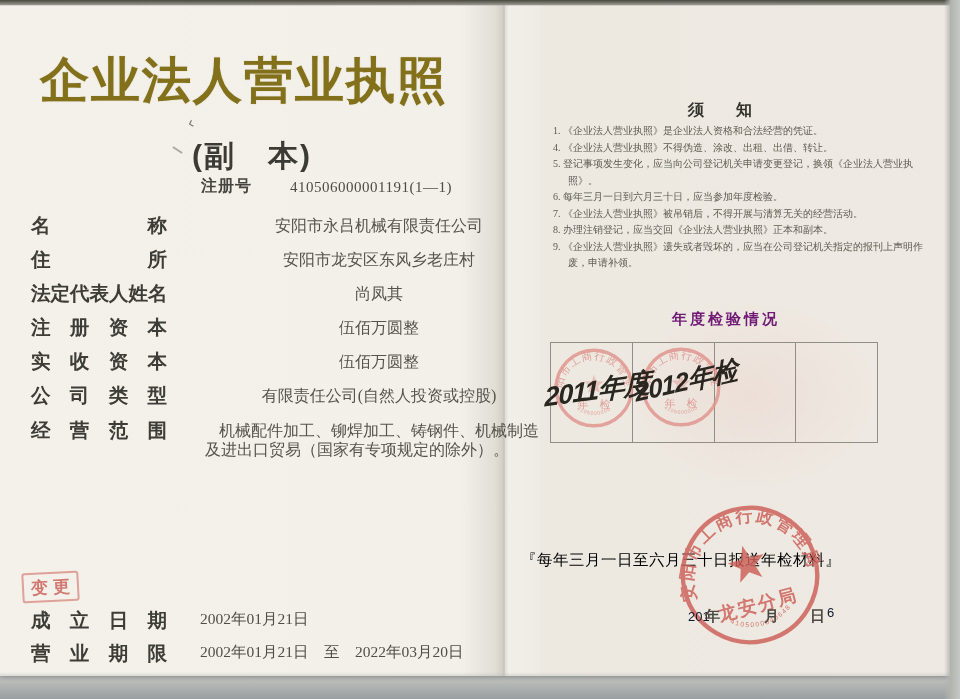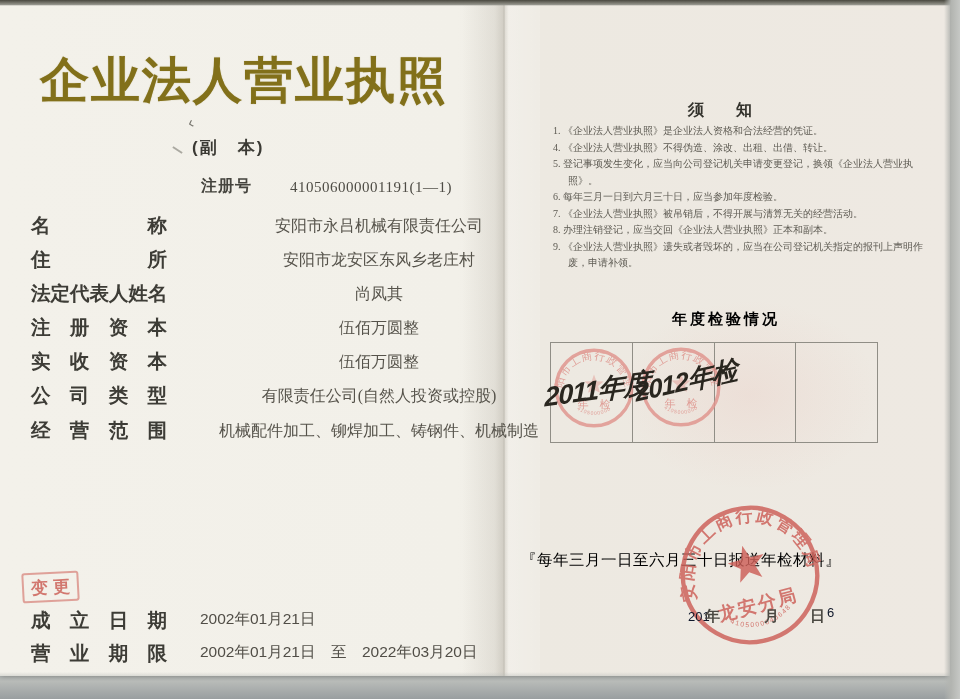--- a/index.html
+++ b/index.html
@@ -27,21 +27,21 @@
   .edge-bottom{position:absolute; left:0; top:672px; width:960px; height:27px;
     background:linear-gradient(180deg, rgba(170,172,168,0) 0%, #b8bbb8 35%, #999ea0 100%);}
   .edge-right{position:absolute; left:944px; top:0; width:16px; height:699px;
     background:linear-gradient(90deg, rgba(150,150,145,0) 0%, #b2b4b0 45%, #c6c8c5 100%);}
 
   .abs{position:absolute;}
   .doc-title{
     left:40px; top:48px; font-size:49px; font-weight:800; letter-spacing:2px;
     color:#82701a; white-space:nowrap; text-shadow:0 0 1px rgba(130,112,26,.5);text-align:center;
   }
-  .subtitle{left:192px; top:136px; font-size:17px; color:#3b3a34; letter-spacing:2px; font-weight:600;}
+  .subtitle{left:192px; top:136px; font-size:30px; color:#3b3a34; letter-spacing:2px; font-weight:600;}
   .pen-tick{left:188px; top:114px; font-size:16px; color:#77756e; transform:rotate(-18deg);}
   .pen-dash{left:172px; top:149px; width:11px; height:2px; background:#8b8a82; transform:rotate(33deg); opacity:.7;}
   .reg-label{left:201px; top:176px; font-size:16px; font-weight:700; color:#45443e; letter-spacing:1px;}
   .reg-no{left:290px; top:179px; font-size:15px; font-family:"Liberation Serif", serif; color:#4e4c45; letter-spacing:.5px;}
 
   .field-row{position:absolute; left:0; top:0; width:960px; height:28px;}
   .f-label{position:absolute; left:31px; width:136px; display:flex; justify-content:space-between;
     font-size:19.5px; font-weight:700; color:#3d3c36; white-space:nowrap;}
   .f-value{position:absolute; left:205px; width:348px; font-size:16px; color:#56534b;
     font-family:"Liberation Serif", serif; line-height:19px;text-align:center;}
@@ -49,39 +49,39 @@
     font-family:"Liberation Serif", serif;}
 
   .change-stamp{left:22px; top:572px; width:48px; height:26px; border:2.5px solid rgba(205,95,85,.55);
     border-radius:3px; color:rgba(200,85,75,.78); font-size:17px; font-weight:700; letter-spacing:5px;
     display:flex; align-items:center; justify-content:center; padding-left:5px; transform:rotate(-3deg);}
 
   .notice-title{left:688px; top:100px; font-size:16px; font-weight:800; color:#33322c;}
   .notice-list{left:553px; top:123px; width:384px; font-size:10px; line-height:16.5px;
     color:#5d5a52; font-family:"Liberation Serif", serif;}
   .notice-item{padding-left:15px; text-indent:-15px;}
-  .inspect-title{left:672px; top:310px; font-size:15px; font-weight:800; letter-spacing:3px; color:#000000;}
+  .inspect-title{left:672px; top:310px; font-size:15px; font-weight:800; letter-spacing:3px; color:#701a75;}
 
   .inspect-table{left:550px; top:342px; width:326px; height:99px; border:1px solid #908e86; display:flex;}
   .inspect-cell{flex:1 1 0;}
   .inspect-cell + .inspect-cell{border-left:1px solid #908e86;}
 
   .hw{font-style:italic; font-weight:700; color:#29261f; white-space:nowrap; letter-spacing:-1px;}
   .hw1{left:544px; top:372px; font-size:27px; transform:rotate(-8deg) skewX(-8deg);}
   .hw2{left:634px; top:364px; font-size:26px; transform:rotate(-13deg) skewX(-8deg);}
 
   .report-line{left:521px; top:550px; font-size:15.5px; color:#000000; letter-spacing:.5px; white-space:nowrap;}
 
   .date-seg{color:#4b4942; font-size:15px; font-weight:600;}
   .date-num{color:#0f172a; font-size:13px;}
 
   .bf-label{position:absolute; left:31px; width:136px; display:flex; justify-content:space-between;
     font-size:19.5px; font-weight:700; color:#3d3c36;}
   .bf-value{position:absolute; left:200px; font-size:15.5px; color:#514e47;
-    font-family:Liberation Sans, sans-serif; white-space:nowrap;}
+    font-family:Liberation Serif, serif; white-space:nowrap;}
 </style>
 </head>
 <body>
 
 <div class="scene">
   <div class="paper"></div>
   <div class="tint-right"></div>
   <div class="bleed"></div>
   <div class="fold"></div>
   <div class="fold-line"></div>
@@ -148,20 +148,21 @@
         <div class="f-value" style="top: 4px;">有限责任公司(自然人投资或控股)</div>
       </div>
       <div class="field-row" style="top: 417px;">
         <div class="f-label">
           <span>经</span>
           <span>营</span>
           <span>范</span>
           <span>围</span>
         </div>
         <div class="f-value" style="top: 4px;">机械配件加工、铆焊加工、铸钢件、机械制造</div>
+        <div class="f-value2" style="top: 23px;">及进出口贸易（国家有专项规定的除外）。</div>
       </div>
     </div>
 
   <div class="abs change-stamp">变更</div>
   <div id="bottom-fields">
       <div class="field-row" style="top: 607px;">
         <div class="bf-label">
           <span>成</span>
           <span>立</span>
           <span>日</span>

